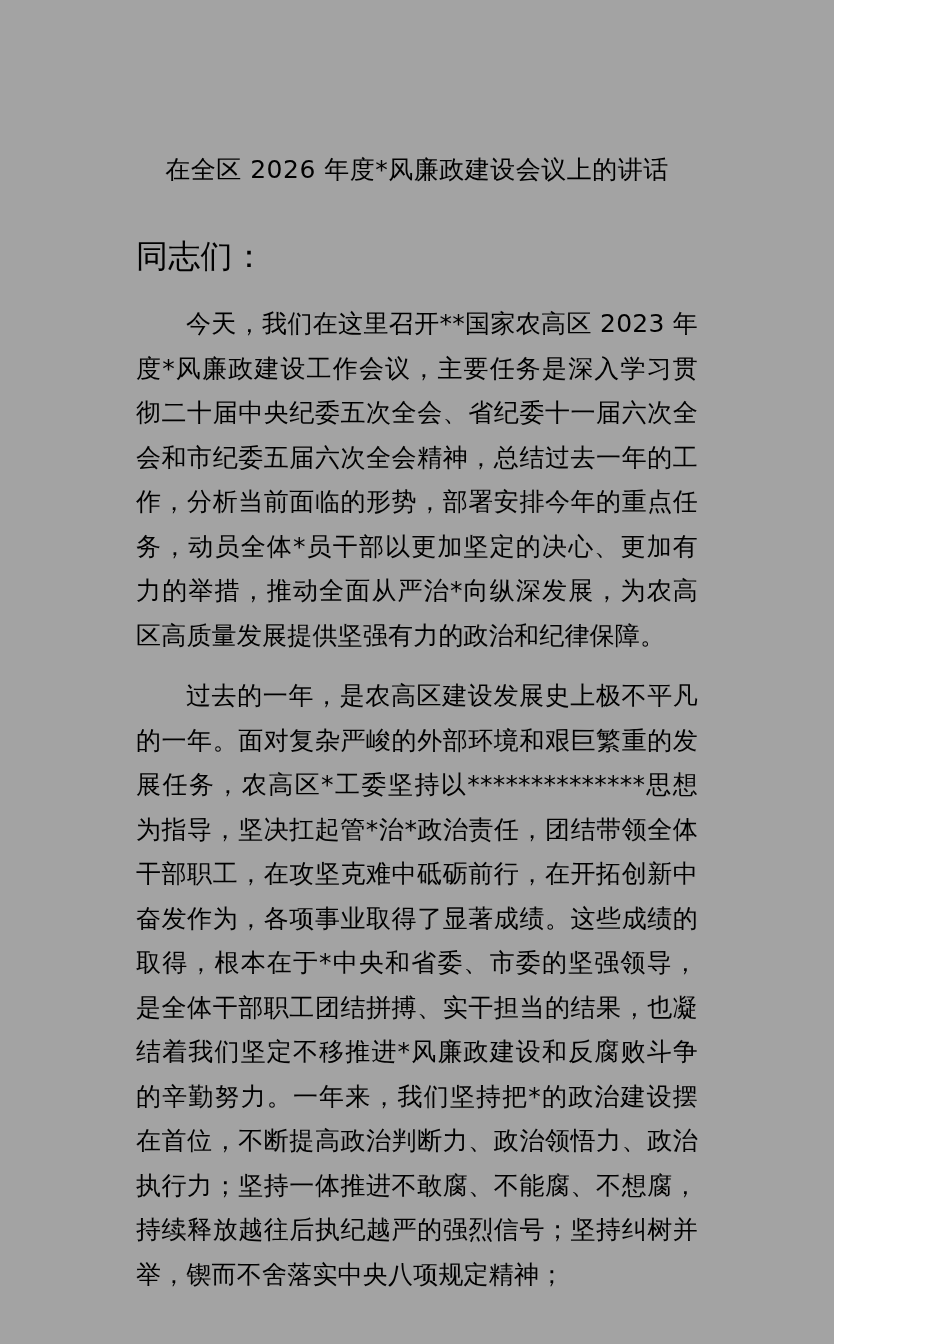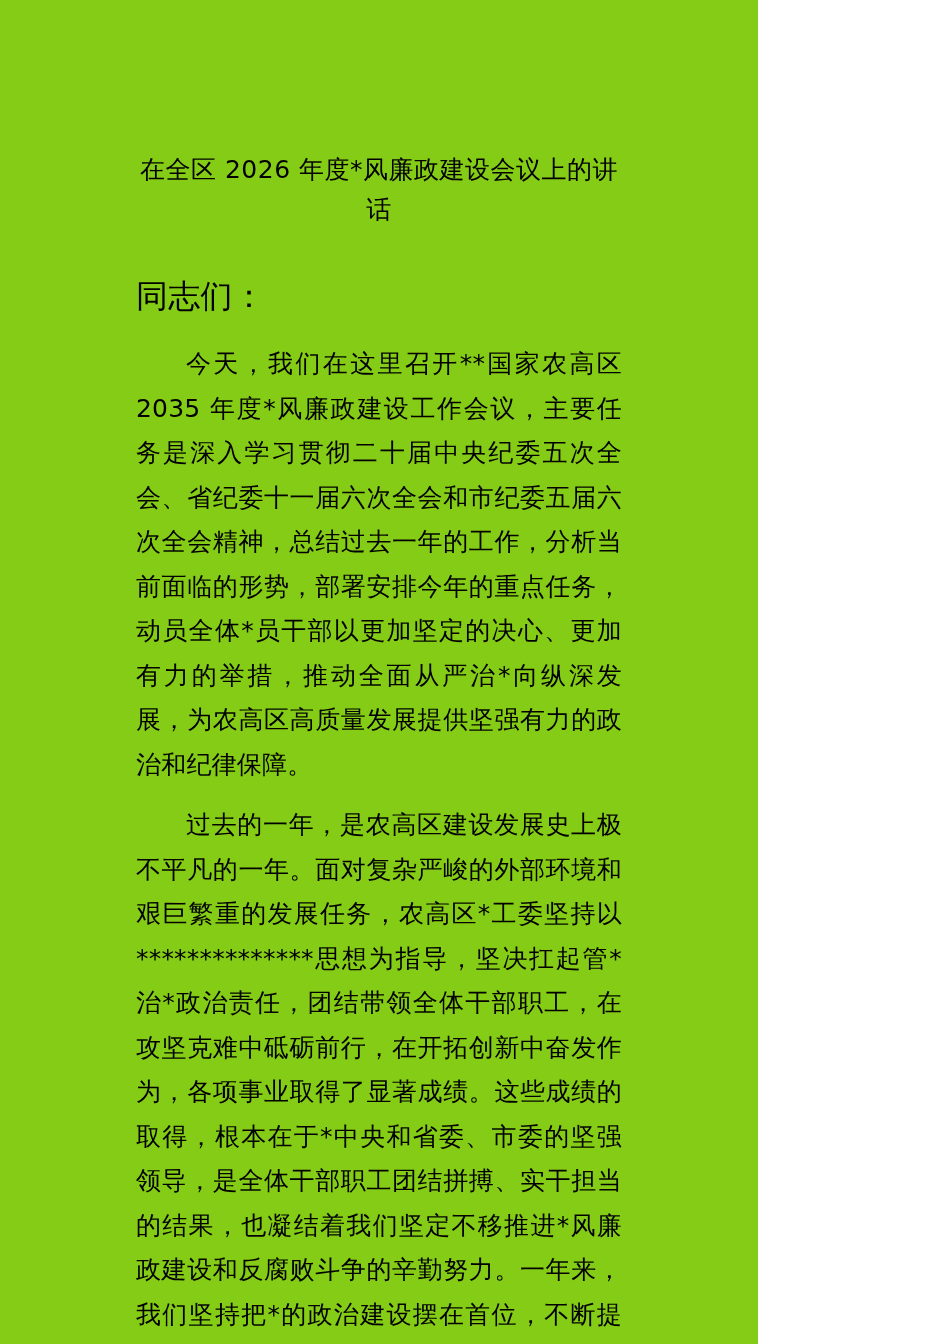--- a/index.html
+++ b/index.html
@@ -5,23 +5,23 @@
   html, body {
     margin: 0;
     padding: 0;
     background: #ffffff;
   }
   body {
     font-family: "DejaVu Sans", "Liberation Sans", sans-serif;
     color: #000000;
   }
   .page {
-    width: 758px;
+    width: 834px;
     height: 1344px;
-    background: #84cc16;
+    background: #a3a3a3;
     box-sizing: border-box;
     padding: 150px 136px 40px 136px;
     position: relative;
     overflow: hidden;
   }
   .doc-title {
     text-align: center;
     font-size: 25px;
     line-height: 1.6;
     letter-spacing: 0.5px;
@@ -43,15 +43,15 @@
     text-indent: 2em;
     letter-spacing: 0.2px;
   }
 </style>
 </head>
 <body>
 
 <div class="page">
   <h1 class="doc-title">在全区 2026 年度*风廉政建设会议上的讲话</h1>
   <p class="salutation">同志们：</p>
-  <p class="para">今天，我们在这里召开**国家农高区 2035 年度*风廉政建设工作会议，主要任务是深入学习贯彻二十届中央纪委五次全会、省纪委十一届六次全会和市纪委五届六次全会精神，总结过去一年的工作，分析当前面临的形势，部署安排今年的重点任务，动员全体*员干部以更加坚定的决心、更加有力的举措，推动全面从严治*向纵深发展，为农高区高质量发展提供坚强有力的政治和纪律保障。</p>
+  <p class="para">今天，我们在这里召开**国家农高区 2023 年度*风廉政建设工作会议，主要任务是深入学习贯彻二十届中央纪委五次全会、省纪委十一届六次全会和市纪委五届六次全会精神，总结过去一年的工作，分析当前面临的形势，部署安排今年的重点任务，动员全体*员干部以更加坚定的决心、更加有力的举措，推动全面从严治*向纵深发展，为农高区高质量发展提供坚强有力的政治和纪律保障。</p>
   <p class="para">过去的一年，是农高区建设发展史上极不平凡的一年。面对复杂严峻的外部环境和艰巨繁重的发展任务，农高区*工委坚持以**************思想为指导，坚决扛起管*治*政治责任，团结带领全体干部职工，在攻坚克难中砥砺前行，在开拓创新中奋发作为，各项事业取得了显著成绩。这些成绩的取得，根本在于*中央和省委、市委的坚强领导，是全体干部职工团结拼搏、实干担当的结果，也凝结着我们坚定不移推进*风廉政建设和反腐败斗争的辛勤努力。一年来，我们坚持把*的政治建设摆在首位，不断提高政治判断力、政治领悟力、政治执行力；坚持一体推进不敢腐、不能腐、不想腐，持续释放越往后执纪越严的强烈信号；坚持纠树并举，锲而不舍落实中央八项规定精神；</p>
 </div>
 
 </body></html>

